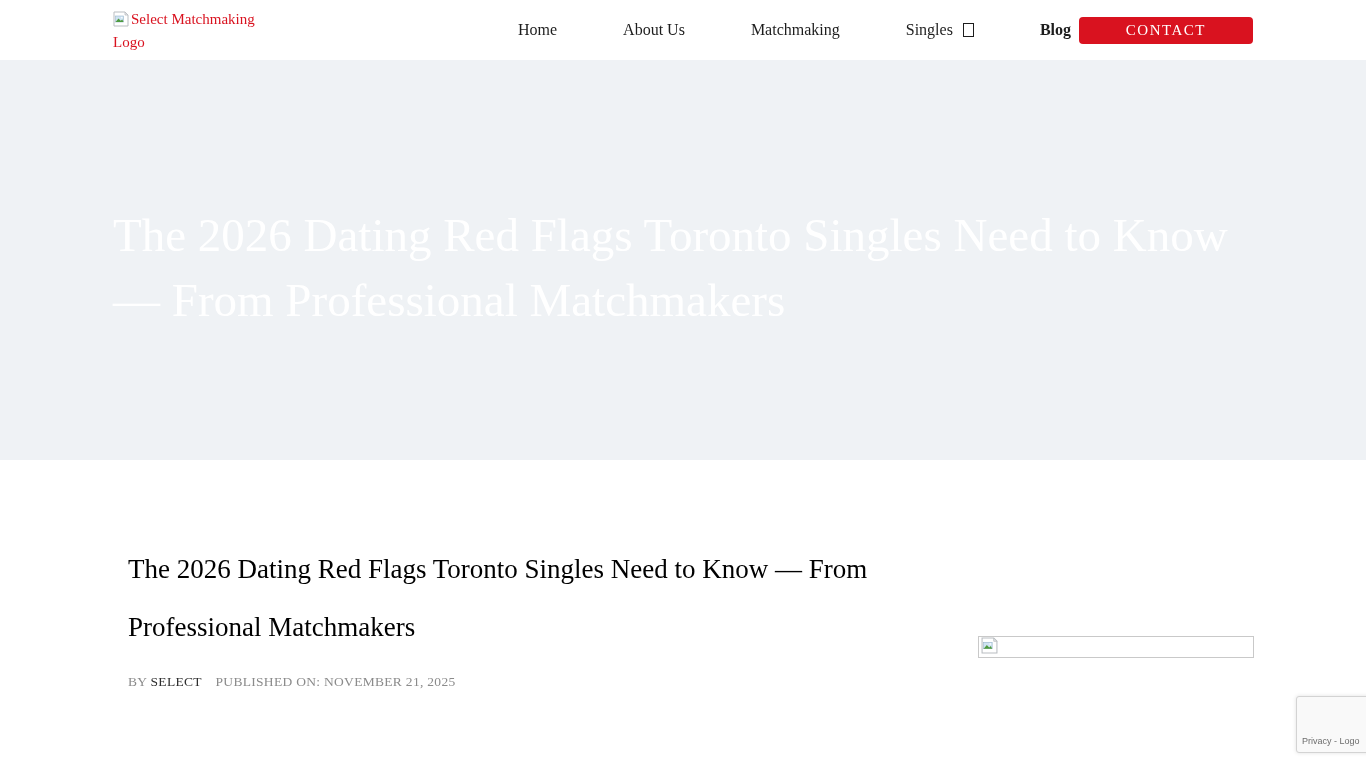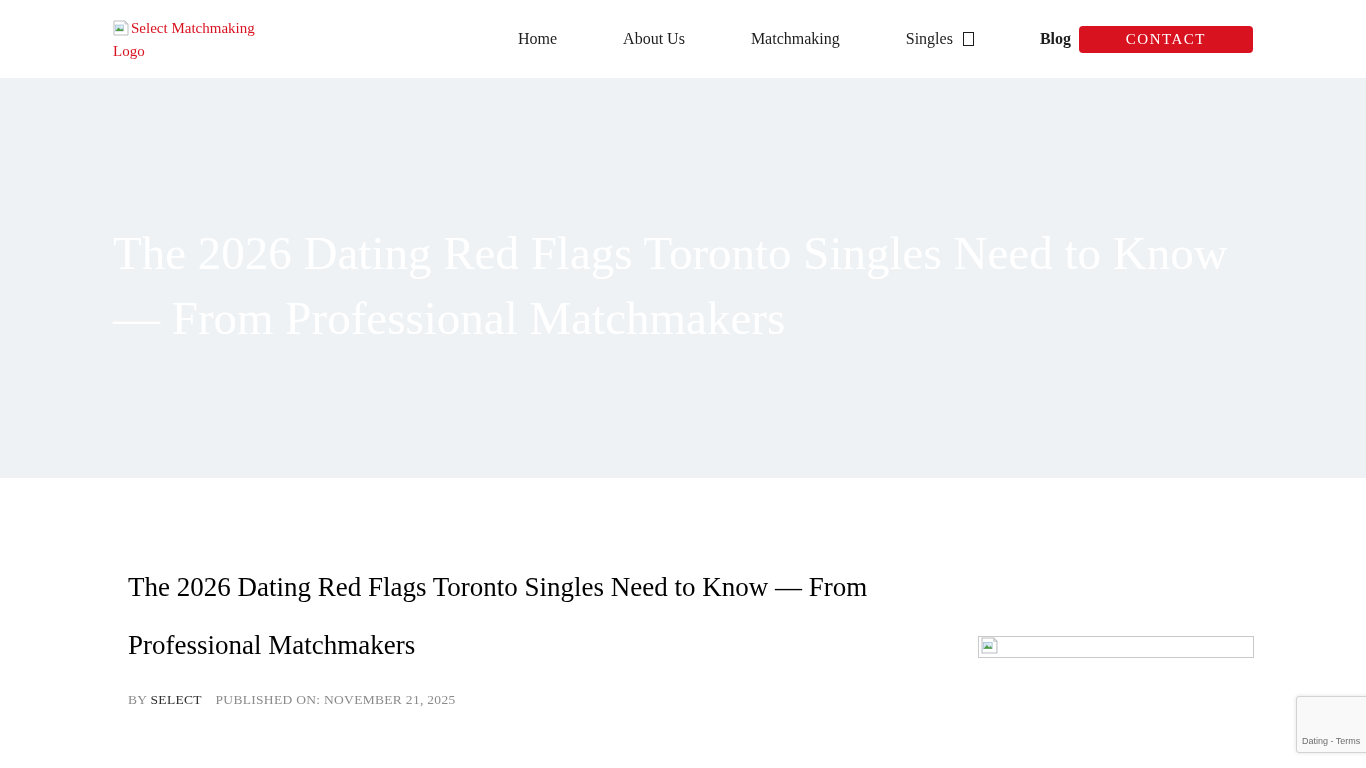--- a/index.html
+++ b/index.html
@@ -1,21 +1,21 @@
 <!DOCTYPE html>
 <html><head>
 <meta charset="utf-8">
 <style>
   * { margin: 0; padding: 0; box-sizing: border-box; }
   html, body { width: 1366px; height: 768px; overflow: hidden; background: #ffffff; }
   body { font-family: "Liberation Serif", serif; color: #111; position: relative; }
 
   
   .site-header {
-    height: 78px;
+    height: 60px;
     background: #ffffff;
     display: flex;
     align-items: center;
     padding: 0 113px;
   }
   .logo-link {
     width: 160px;
     color: #d9121f;
     font-size: 15px;
     line-height: 20px;
@@ -187,14 +187,14 @@
       <path d="M1 1 h11 l3 3 v11 h-14 z" fill="#ffffff" stroke="#b9bdc1" stroke-width="1"></path>
       <path d="M12 1 l3 3 h-3 z" fill="#e8eaec" stroke="#b9bdc1" stroke-width="0.8"></path>
       <rect x="2.5" y="5" width="8" height="6" fill="#cfe3f2" stroke="#9bb7cc" stroke-width="0.6"></rect>
       <path d="M2.5 11 l3 -3.4 2.2 2.2 1.6 -1.4 1.2 2.6 z" fill="#4e9a3f"></path>
       <circle cx="8.8" cy="6.6" r="0.9" fill="#f4f9ff"></circle>
     </svg>
   </span>
 </div>
 
 <div class="recaptcha-badge">
-  <span class="privacy-terms">Dating - Terms</span>
+  <span class="privacy-terms">Privacy - Logo</span>
 </div>
 
 </body></html>

